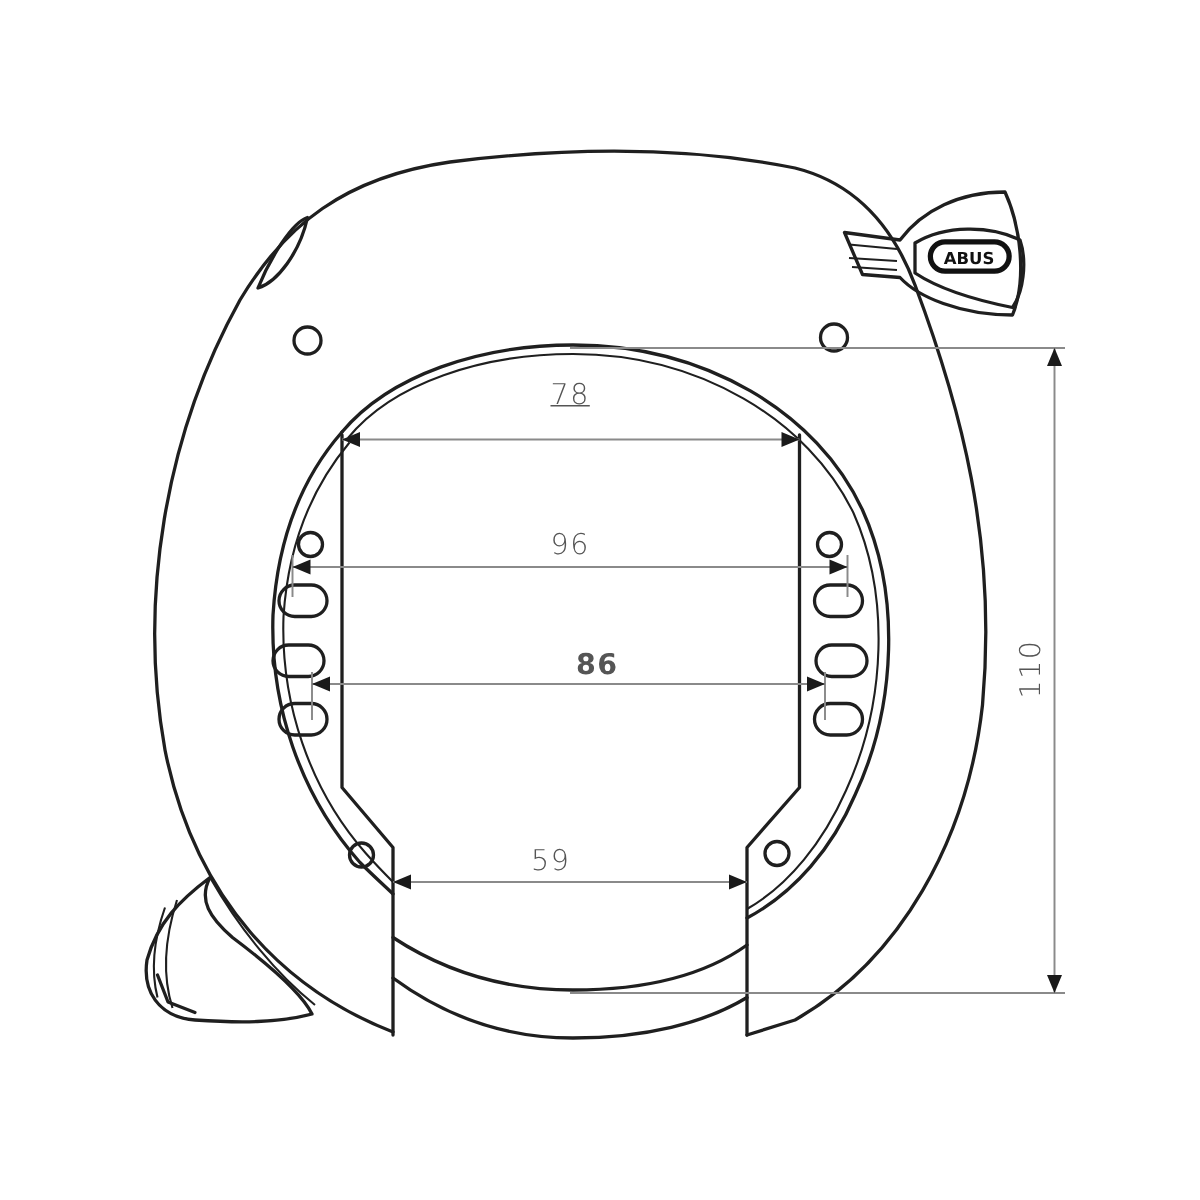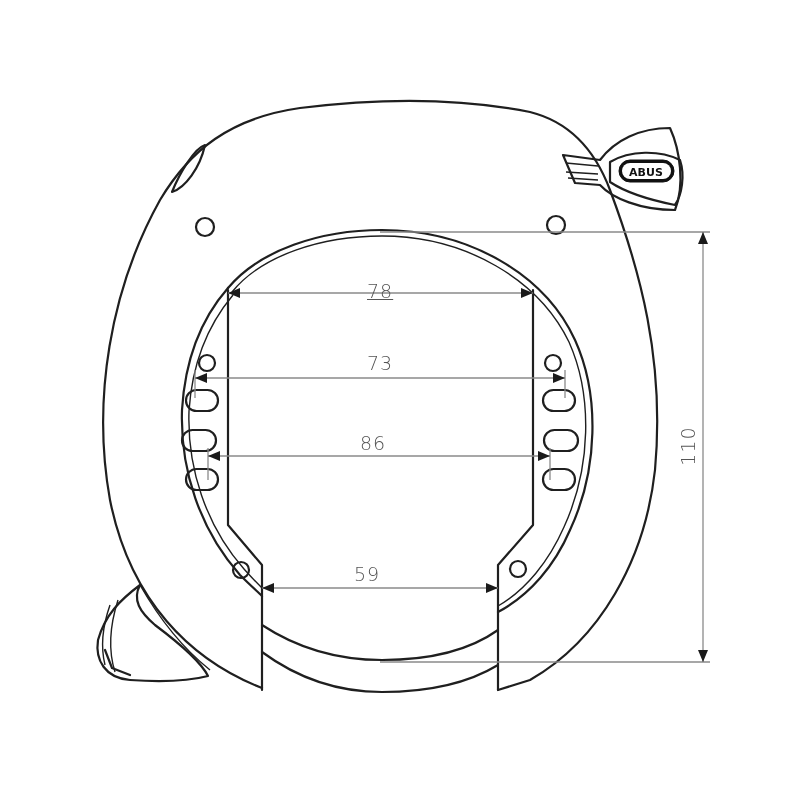--- a/index.html
+++ b/index.html
@@ -91,17 +91,17 @@
     <polygon class="arrow" points="498,588 486,583 486,593"></polygon>
 
     <line class="dim" x1="380" y1="232" x2="710" y2="232"></line>
     <line class="dim" x1="380" y1="662" x2="710" y2="662"></line>
     <line class="dim" x1="703" y1="232" x2="703" y2="662"></line>
     <polygon class="arrow" points="703,232 698,244 708,244"></polygon>
     <polygon class="arrow" points="703,662 698,650 708,650"></polygon>
   </g>
 </svg>
 
-<div class="label" style="left:367px; top:280px;text-decoration:underline;">78</div>
-<div class="label" style="left:367px; top:352px;">73</div>
-<div class="label" style="left:360px; top:432px;">86</div>
+<div class="label" style="left:367px; top:252px;text-decoration:underline;">78</div>
+<div class="label" style="left:367px; top:352px;">96</div>
+<div class="label" style="left:384px; top:432px;font-weight:bold;">86</div>
 <div class="label" style="left:354px; top:563px;">59</div>
 <div class="label vert" style="left:668px; top:435px;">110</div>
 
 </body></html>

